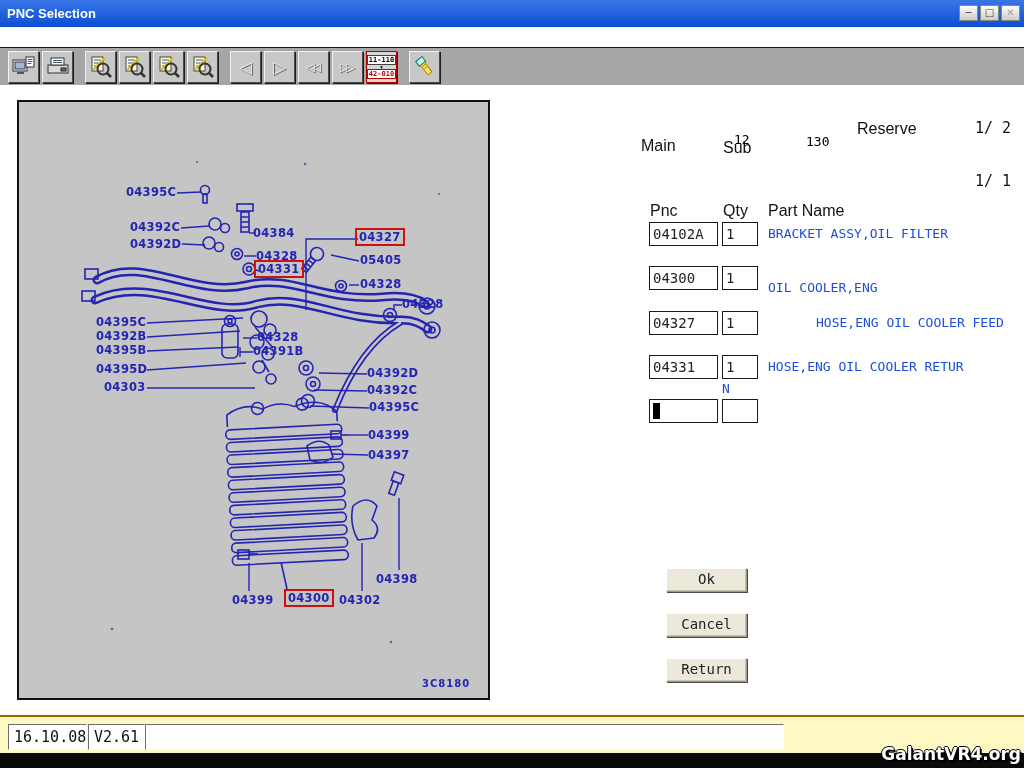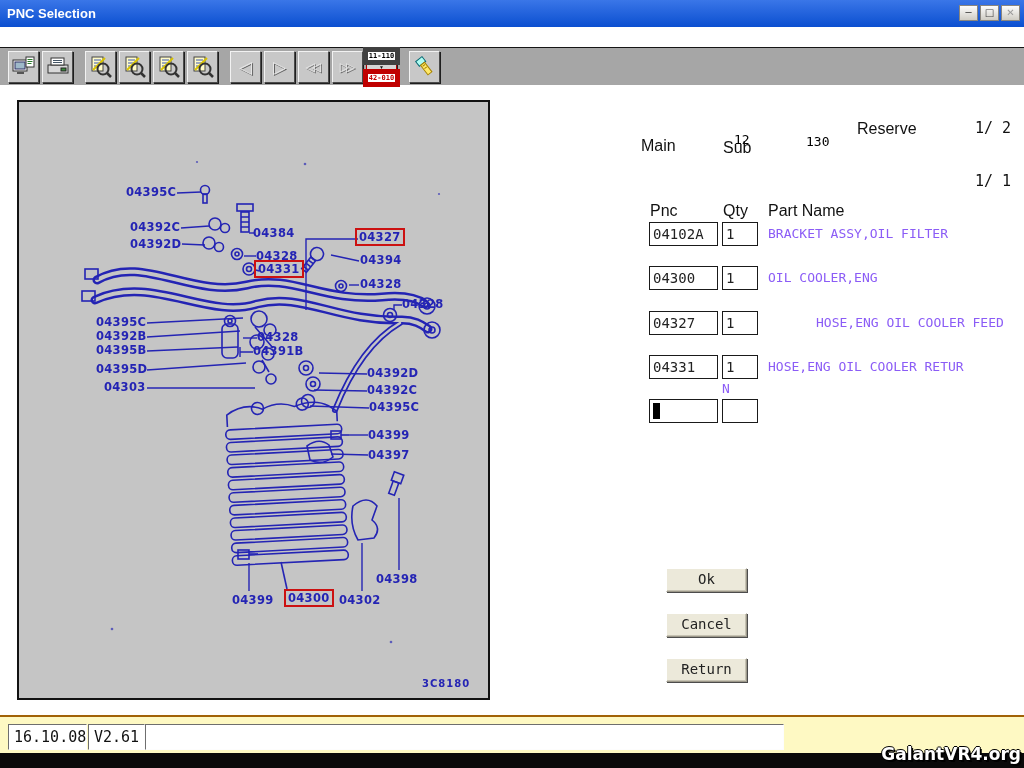--- a/index.html
+++ b/index.html
@@ -21,38 +21,38 @@
   
   .toolbar{left:0;top:47px;width:1024px;height:38px;background:#a6a6a6;border-top:1px solid #151515;
            box-sizing:border-box;display:flex;align-items:center;padding-left:8px;}
   .tbtn{width:31px;height:32px;background:#c8c8c8;border:1px solid;border-color:#f2f2f2 #4a4a4a #4a4a4a #f2f2f2;
         box-shadow:1px 1px 0 #1e1e1e;margin-right:3px;display:flex;align-items:center;justify-content:center;
         box-sizing:border-box;flex:none;}
   .tgap{width:9px;flex:none;}
   .arrow{font-size:17px;color:#e8e8e8;text-shadow:1px 1px 0 #5c5c5c;font-family:"DejaVu Sans",sans-serif;}
   .arrow.dbl{font-size:12px;letter-spacing:-3px;padding-right:3px;}
   .range{flex-direction:column;border:1px solid #b00000;background:#d6d6d6;justify-content:center;gap:0px;}
-  .chip{font:bold 7px "DejaVu Sans Mono",monospace;line-height:8px;background:#fff;border:5px solid #404040;
+  .chip{font:bold 7px "DejaVu Sans Mono",monospace;line-height:8px;background:#fff;border:1px solid #404040;
         padding:0 1px;white-space:nowrap;}
   .chip.red{border-color:#c00000;color:#c00000;}
   .range .mid{font-size:5px;line-height:4px;color:#111;}
   
   .panel{left:17px;top:100px;width:469px;height:596px;background:#c5c5c5;border:2px solid #121212;}
   .diag-label{position:absolute;font:bold 11.5px "DejaVu Sans",sans-serif;color:#2424b4;
               letter-spacing:.3px;white-space:nowrap;z-index:5;}
   .diag-label.boxed{border:2px solid #cc1111;padding:0 2px;margin:-3px 0 0 -4px;}
   .diag-code{position:absolute;font:bold 10px "DejaVu Sans",sans-serif;color:#2424b4;letter-spacing:1px;}
   
   .h-label{font-size:16px;color:#111;}
   .h-num{font:13px "DejaVu Sans Mono",monospace;color:#000000;margin-left:48px;}
   .h-count{font:15px "DejaVu Sans Mono",monospace;color:#111;}
   .th{font-size:16px;color:#111;}
   .field{position:absolute;height:22px;background:#fff;border:1px solid #1a1a1a;box-sizing:content-box;}
   .field .val{font:14px "DejaVu Sans Mono",monospace;line-height:22px;padding-left:3px;color:#222;}
-  .pname{position:absolute;font:13px "DejaVu Sans Mono",monospace;color:#8b5cf6;white-space:pre;}
+  .pname{position:absolute;font:13px "DejaVu Sans Mono",monospace;color:#1d4ed8;white-space:pre;}
   .cursor{position:absolute;left:3px;top:3px;width:7px;height:16px;background:#000;}
   .btn3d{position:absolute;width:79px;height:22px;background:#ece9da;text-align:center;
          font:14px "DejaVu Sans Mono",monospace;line-height:21px;color:#222;
          border:1px solid #9c988a;border-top-color:#fff;border-left-color:#fff;
          box-shadow:1px 1px 0 #4c4c4c, inset -1px -1px 0 #c6c2b2;}
   
   .statusband{left:0;top:715px;width:1024px;height:38px;background:#fef9c3;border-top:2px solid #a16207;box-sizing:border-box;}
   .sbox{position:absolute;top:7px;height:24px;background:#fff;border:1px solid;
         border-color:#6e6e6e #fdfdfd #fdfdfd #6e6e6e;font:15px "DejaVu Sans Mono",monospace;
         line-height:24px;padding-left:5px;box-sizing:content-box;color:#111;}
@@ -308,21 +308,21 @@
   </div>
 
   <div class="abs" id="diagram-labels" style="left:0;top:0;">
       <div class="diag-label" style="left: 126px; top: 185px;">04395C</div>
       <div class="diag-label" style="left: 130px; top: 220px;">04392C</div>
       <div class="diag-label" style="left: 130px; top: 237px;">04392D</div>
       <div class="diag-label" style="left: 253px; top: 226px;">04384</div>
       <div class="diag-label boxed" style="left: 359px; top: 231px;">04327</div>
       <div class="diag-label" style="left: 256px; top: 249px;">04328</div>
       <div class="diag-label boxed" style="left: 258px; top: 263px;">04331</div>
-      <div class="diag-label" style="left: 360px; top: 253px;">04394</div>
+      <div class="diag-label" style="left: 360px; top: 253px;">05405</div>
       <div class="diag-label" style="left: 360px; top: 277px;">04328</div>
       <div class="diag-label" style="left: 402px; top: 297px;">04328</div>
       <div class="diag-label" style="left: 96px; top: 315px;">04395C</div>
       <div class="diag-label" style="left: 96px; top: 329px;">04392B</div>
       <div class="diag-label" style="left: 96px; top: 343px;">04395B</div>
       <div class="diag-label" style="left: 96px; top: 362px;">04395D</div>
       <div class="diag-label" style="left: 104px; top: 380px;">04303</div>
       <div class="diag-label" style="left: 257px; top: 330px;">04328</div>
       <div class="diag-label" style="left: 253px; top: 344px;">04391B</div>
       <div class="diag-label" style="left: 367px; top: 366px;">04392D</div>
@@ -356,21 +356,21 @@
       <div class="field" style="left: 722px; top: 222px; width: 34px; height: 22px; position: absolute;">
         <div class="val">1</div>
       </div>
       <div class="pname" style="left: 768px; top: 226px; position: absolute;">BRACKET ASSY,OIL FILTER</div>
       <div class="field" style="left: 649px; top: 266px; width: 67px; height: 22px; position: absolute;">
         <div class="val">04300</div>
       </div>
       <div class="field" style="left: 722px; top: 266px; width: 34px; height: 22px; position: absolute;">
         <div class="val">1</div>
       </div>
-      <div class="pname" style="left: 768px; top: 270px; position: absolute;">OIL COOLER,ENG</div>
+      <div class="pname" style="left: 768px; top: 280px; position: absolute;">OIL COOLER,ENG</div>
       <div class="field" style="left: 649px; top: 311px; width: 67px; height: 22px; position: absolute;">
         <div class="val">04327</div>
       </div>
       <div class="field" style="left: 722px; top: 311px; width: 34px; height: 22px; position: absolute;">
         <div class="val">1</div>
       </div>
       <div class="pname" style="left: 768px; top: 315px; position: absolute; margin-left: 48px;">HOSE,ENG OIL COOLER FEED</div>
       <div class="field" style="left: 649px; top: 355px; width: 67px; height: 22px; position: absolute;">
         <div class="val">04331</div>
       </div>

